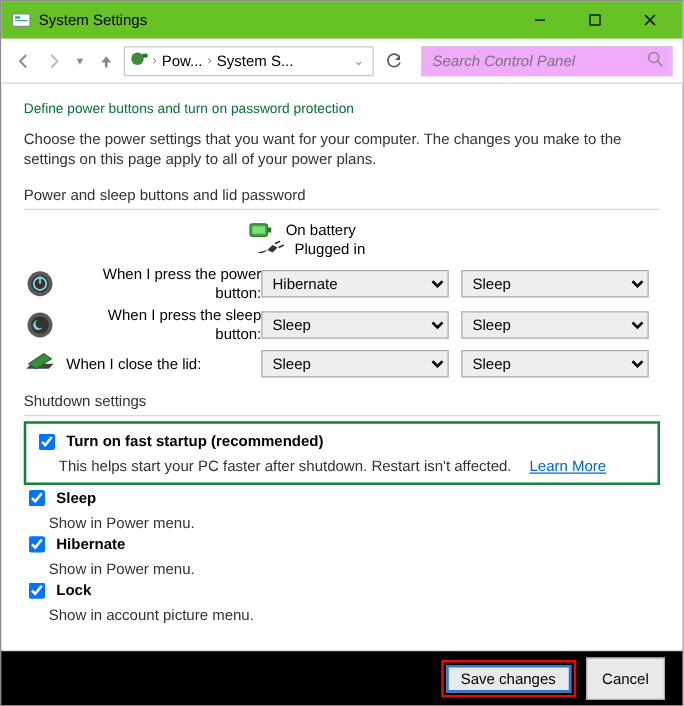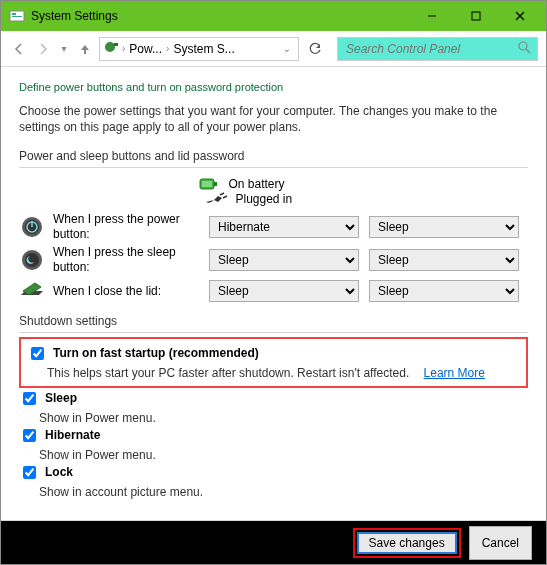--- a/index.html
+++ b/index.html
@@ -12,39 +12,39 @@
   .winbtn { width: 44px; height: 28px; display: flex; align-items: center; justify-content: center; color: #000; }
   .toolbar { height: 36px; border-bottom: 1px solid #d8d8d8; display: flex; align-items: center; padding: 0 8px; gap: 4px; background:#fff; }
   .navbtn { width: 20px; height: 20px; display: flex; align-items: center; justify-content: center; color: #888; }
   .navbtn.dark { color: #555; }
   .chev { width:14px; text-align:center; color:#888; font-size:10px;}
   .addrbox { flex: 0 0 auto; display: flex; align-items: center; border: 1px solid #ccc; height: 24px; padding: 0 4px; width: 200px; background:#fff; }
   .addrbox .crumb { padding: 0 2px; font-size:12px; white-space:nowrap; }
   .addrbox .sep { color:#888; padding:0 2px; font-size:10px;}
   .addrflex { flex:1; }
   .refresh { width:24px; height:24px; display:flex;align-items:center;justify-content:center; border:1px solid transparent;}
-  .searchbox { flex: 1; display: flex; align-items: center; border: 1px solid #ccc; height: 24px; padding: 0 6px; margin-left: 6px; color:#777; background:#5eead4;}
+  .searchbox { flex: 1; display: flex; align-items: center; border: 1px solid #ccc; height: 24px; padding: 0 6px; margin-left: 6px; color:#777; background:#f0abfc;}
   .searchbox input { border: none; outline: none; flex: 1; font-size: 12px; color:#555; font-style: italic; background:transparent;}
   .content { flex: 1; overflow: hidden; padding: 14px 18px 0 18px; }
   .heading { color: #0a6e38; font-size: 11px; margin: 0 0 10px 0; }
   .desc { font-size: 12px; color: #333; margin-bottom: 14px; line-height:1.35;}
   .section-label { font-size: 12px; color: #333; margin-bottom: 4px; }
   .divider { border-top: 1px solid #d8d8d8; margin-top:2px; }
   .header-row { display:flex; align-items:center; margin: 8px 0 6px 0; flex-direction: column;}
   .spacer-left { width: 190px; }
   .col { width: 150px; display:flex; align-items:center; gap:8px; font-size:12px;}
   .col + .col { margin-left: 10px; }
   .settings-row { display:flex; align-items:center; margin: 4px 0;}
   .row-label { width: 190px; display:flex; align-items:center; gap:8px; }
   .row-label .icon { width:26px; height:26px; flex:0 0 26px; display:flex;align-items:center;justify-content:center;}
-  .row-label .txt { font-size:12px; line-height:1.2;}
+  .row-label .txt { font-size:12px; line-height:1.2;text-align:right;}
   select.combo { width: 150px; height: 22px; border:1px solid #adadad; background:#eee; font-size:12px; padding-left:4px;}
   select.combo + select.combo { margin-left: 10px; }
   .shutdown { margin-top: 10px; }
-  .fast-box { border: 2px solid #ef4444; padding: 4px 6px 6px 6px; margin: 4px 0 2px 0;}
+  .fast-box { border: 2px solid #15803d; padding: 4px 6px 6px 6px; margin: 4px 0 2px 0;}
   .chkline { display:flex; align-items:flex-start; gap:6px; margin: 3px 0;}
   .chkline input { margin-top:1px;}
   .chk-title { font-weight: bold; font-size:12px;}
   .chk-desc { font-size:12px; color:#333; margin-left:20px; margin-top:1px;}
   a.link { color: #0066cc; text-decoration: underline; padding-left: 11px; }
   .footer { height: 44px; background: #000000; border-top:1px solid #d8d8d8; display:flex; align-items:center; justify-content:flex-end; padding: 0 14px; gap: 8px;}
   .btn { height: 22px; padding: 16px 12px; border:1px solid #adadad; background:#e9e9e9; font-size:12px; display:flex;align-items:center;}
   .save-outline { border:2px solid #e20c0c; padding:2px; display:inline-block;}
   .save-btn { border:2px solid #2a7ad4; background:#e9e9e9; padding: 2px 10px; font-size:12px;}
   .battery-ico svg, .plug-ico svg {display:block;}

